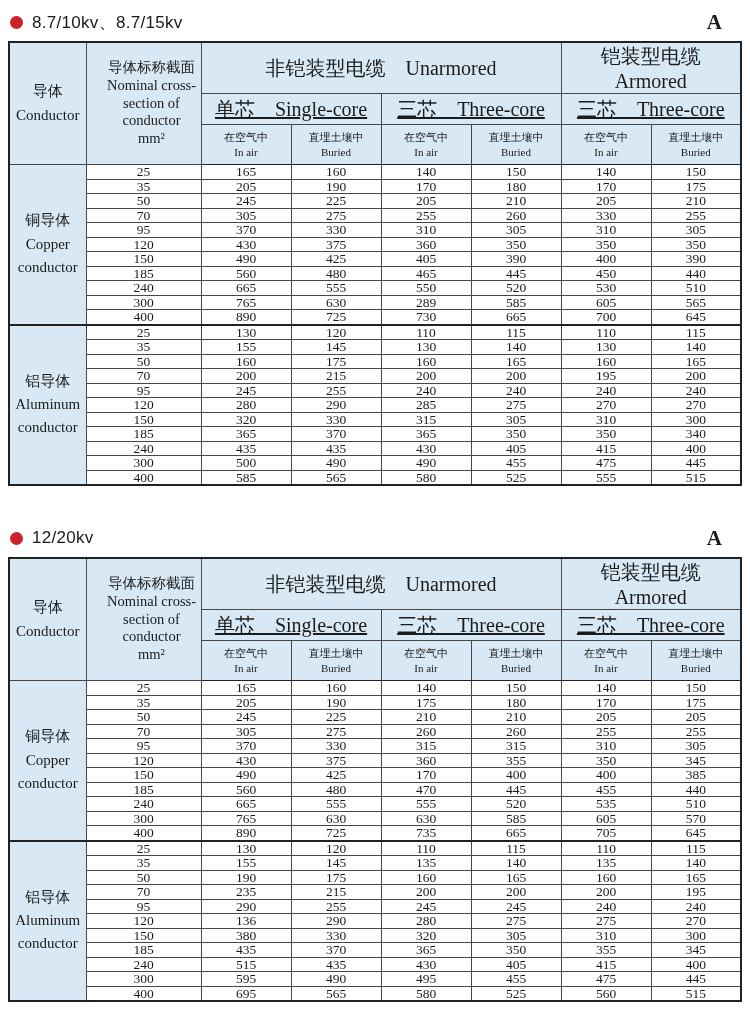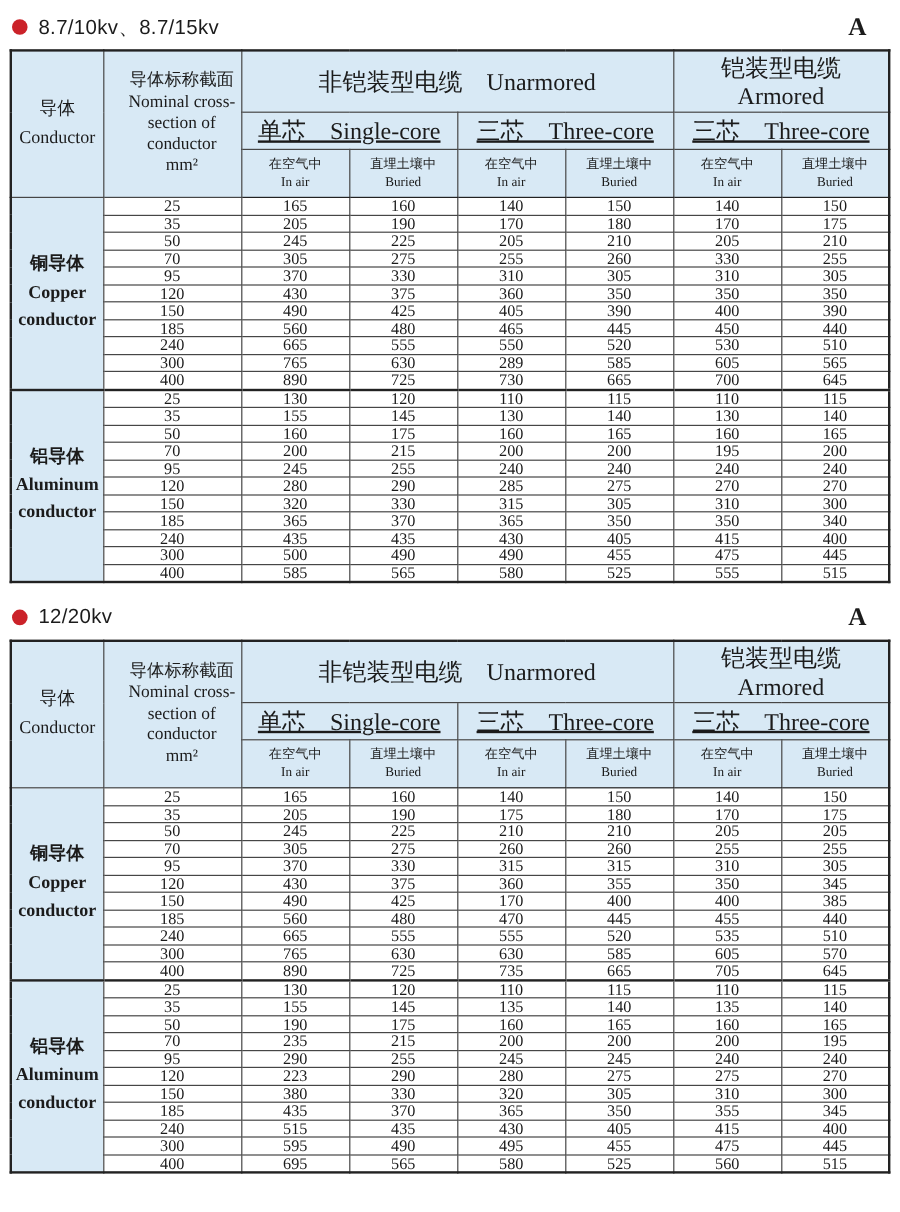--- a/index.html
+++ b/index.html
@@ -10,21 +10,21 @@
     font-family: "Liberation Serif", serif;
     color: #1b1b1b;
   }
   .section { padding: 0 8px; }
   .section-title {
     display: flex;
     align-items: center;
     margin: 10px 2px 7px 2px;
     height: 24px;
   }
-  .section--second .section-title { margin-top: 16px; }
+  .section--second .section-title { margin-top: 40px; }
   .bullet {
     width: 13px; height: 13px;
     border-radius: 50%;
     background: var(--bullet-red, #cb2229);
     flex: 0 0 auto;
   }
   .title-text {
     font-family: "Liberation Sans", sans-serif;
     font-size: 17px;
     margin-left: 9px;
@@ -61,21 +61,21 @@
   .rating-table th.c-cross { line-height: 1.22; font-size: 14.5px; padding-left: 16px; }
   .rating-table tbody td {
     height: 14px;
     font-size: 13.5px;
     line-height: 1;
     background: #ffffff;
     padding: 0;
   }
   .rating-table th.group-label {
     background: var(--header-bg, #d8e9f5);
-    font-weight: bold;
+    font-weight: normal;
     font-size: 15px;
     line-height: 1.55;
     margin-top: 44px;
   }
   .rating-table tr.group-start > td,
   .rating-table tr.group-start > th { border-top: 2px solid #222; }
   .rating-table thead tr:last-child th { border-bottom: 1px solid #222; }
 </style>
 </head>
 <body>
@@ -535,21 +535,21 @@
             <td>95</td>
             <td>290</td>
             <td>255</td>
             <td>245</td>
             <td>245</td>
             <td>240</td>
             <td>240</td>
           </tr>
           <tr>
             <td>120</td>
-            <td>223</td>
+            <td>136</td>
             <td>290</td>
             <td>280</td>
             <td>275</td>
             <td>275</td>
             <td>270</td>
           </tr>
           <tr>
             <td>150</td>
             <td>380</td>
             <td>330</td>

